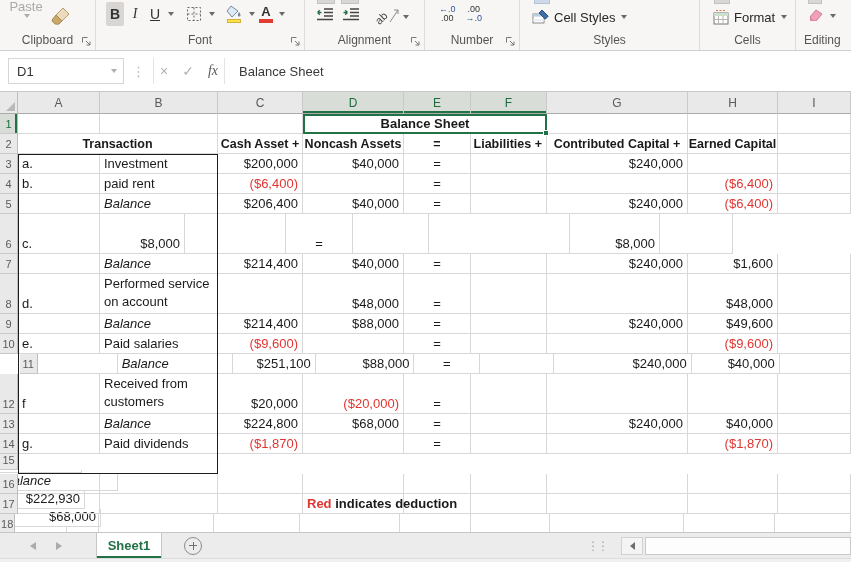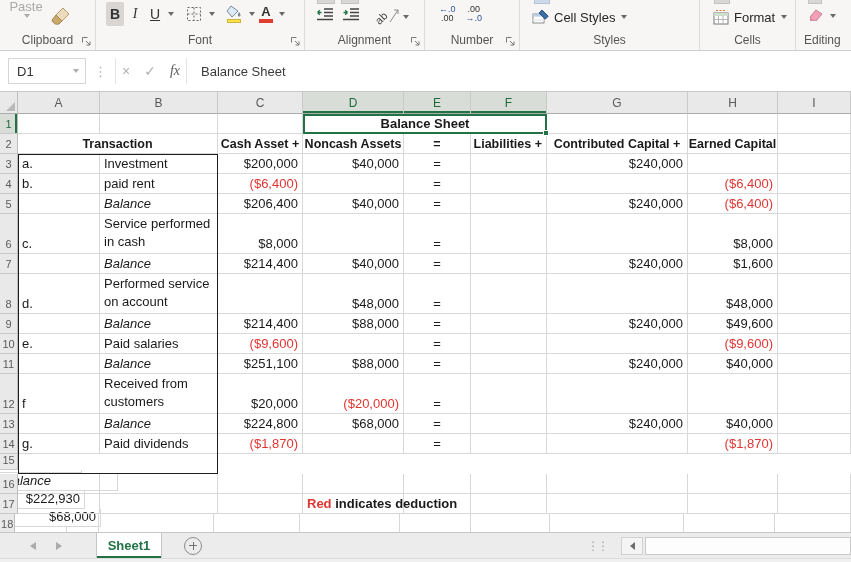--- a/index.html
+++ b/index.html
@@ -28,21 +28,21 @@
   .fc-wrap{display:flex;flex-direction:column;align-items:center;line-height:12px;padding-top:3px;}
   .fc-a{font-weight:bold;font-size:13px;color:#333;}
   .fc-bar{width:14px;height:4px;margin-top:1px;}
   .red-bar{background:#e03c31;}
   .yellow-bar{background:#ffe24a;border:1px solid #cdb43d;}
   .orient{transform:rotate(-45deg);font-size:11px;color:#444;display:inline-block;margin-top:5px;}
   .lbl-btn{display:flex;align-items:center;gap:4px;font-size:13px;color:#262626;height:26px;cursor:pointer;margin-top:2px;}
 
   
   .fbar{position:relative;height:41px;background:#fff;border-bottom:1px solid #c8c8c8;display:flex;align-items:center;}
-  .namebox{position:relative;margin-left:8px;width:78px;height:26px;border:1px solid #d6d6d6;background:#fff;
+  .namebox{position:relative;margin-left:8px;width:116px;height:26px;border:1px solid #d6d6d6;background:#fff;
            display:flex;align-items:center;padding-left:8px;font-size:13px;color:#333;cursor:pointer;}
   .namebox .caret{position:absolute;right:6px;}
   .fgrip{margin:0 8px;color:#b0b0b0;font-size:13px;}
   .fbtns{display:flex;align-items:center;height:26px;border-left:1px solid #e4e4e4;border-right:1px solid #e4e4e4;padding:0 6px;gap:14px;}
   .fbtn{font-size:14px;color:#b0b0b0;cursor:pointer;}
   .fxbtn{font-family:"Liberation Serif",serif;font-style:italic;font-size:14px;color:#5a5a5a;cursor:pointer;}
   .ffield{flex:1;height:100%;display:flex;align-items:center;padding-left:14px;font-size:13px;color:#3a3a3a;background:#fff;cursor:text;}
 
   
   .grid{position:relative;width:851px;height:440px;background:#fff;overflow:hidden;}
@@ -355,22 +355,20 @@
           <div class="cell c-d">$40,000</div>
           <div class="cell c-e">=</div>
           <div class="cell c-f"></div>
           <div class="cell c-g">$240,000</div>
           <div class="cell c-h red">($6,400)</div>
           <div class="cell c-i"></div>
         </div>
         <div class="grow" style="height: 40px;">
           <div class="rn">6</div>
           <div class="cell c-a">c.</div>
-          <div class="cell c-b wrap">Service performed
-in cash</div>
           <div class="cell c-c">$8,000</div>
           <div class="cell c-d"></div>
           <div class="cell c-e">=</div>
           <div class="cell c-f"></div>
           <div class="cell c-g"></div>
           <div class="cell c-h">$8,000</div>
           <div class="cell c-i"></div>
         </div>
         <div class="grow" style="height: 20px;">
           <div class="rn">7</div>
@@ -414,21 +412,21 @@
           <div class="cell c-a">e.</div>
           <div class="cell c-b">Paid salaries</div>
           <div class="cell c-c red">($9,600)</div>
           <div class="cell c-d"></div>
           <div class="cell c-e">=</div>
           <div class="cell c-f"></div>
           <div class="cell c-g"></div>
           <div class="cell c-h red">($9,600)</div>
           <div class="cell c-i"></div>
         </div>
-        <div class="grow" style="height: 20px;">
+        <div class="grow" style="height: 20px; padding-left: 20px;">
           <div class="rn">11</div>
           <div class="cell c-a"></div>
           <div class="cell c-b ital">Balance</div>
           <div class="cell c-c">$251,100</div>
           <div class="cell c-d">$88,000</div>
           <div class="cell c-e">=</div>
           <div class="cell c-f"></div>
           <div class="cell c-g">$240,000</div>
           <div class="cell c-h">$40,000</div>
           <div class="cell c-i"></div>

